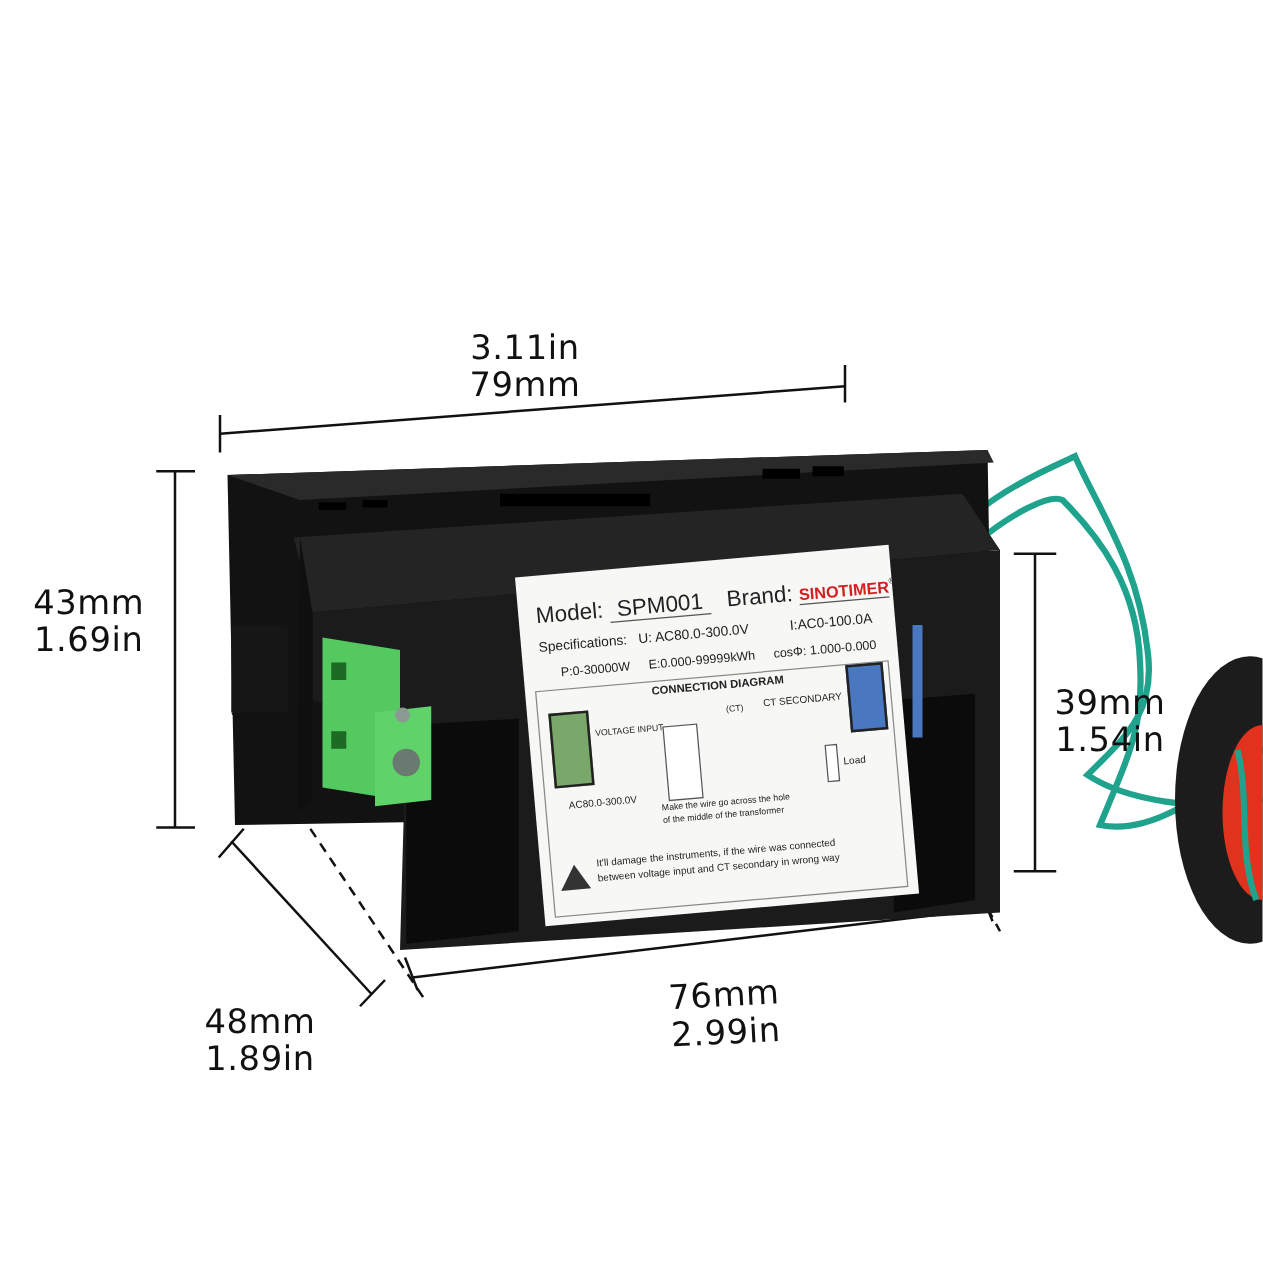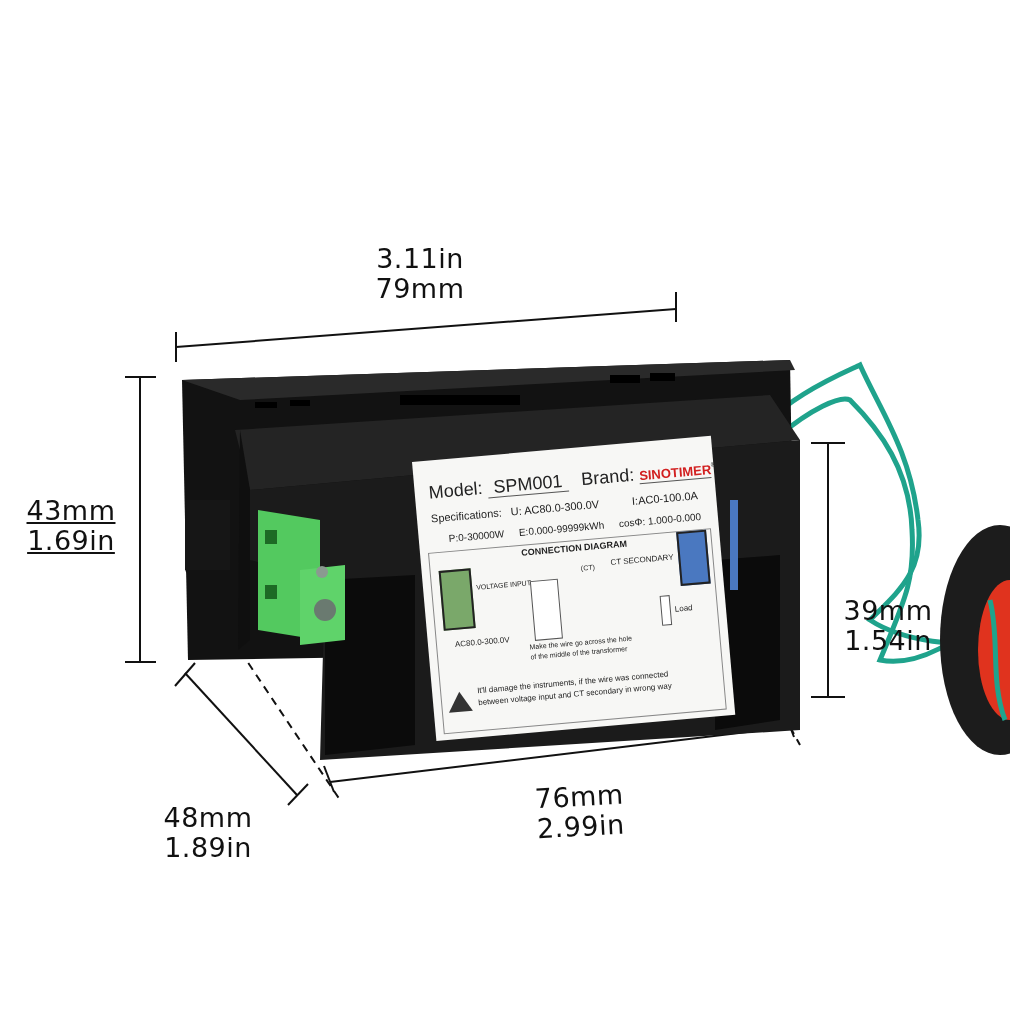--- a/index.html
+++ b/index.html
@@ -87,29 +87,29 @@
     <path d="M300 570 L345 565 L345 640 L300 645 Z" fill="#5fd36a"></path>
     <rect x="265" y="530" width="12" height="14" fill="#1d6a25"></rect>
     <rect x="265" y="585" width="12" height="14" fill="#1d6a25"></rect>
     <circle cx="325" cy="610" r="11" fill="#6a7a70"></circle>
     <circle cx="322" cy="572" r="6" fill="#8a9a90"></circle>
   </g>
 
   <rect x="730" y="500" width="8" height="90" fill="#4a78c0"></rect>
 </svg>
 
-<div class="dim" style="left:360px;top:244px;width:120px;">
+<div class="dim" style="left:360px;top:264px;width:120px;">
   <div>3.11in</div>
   <div>79mm</div>
 </div>
-<div class="dim" style="left:10px;top:496px;width:122px;text-decoration:underline;">
+<div class="dim" style="left:10px;top:468px;width:122px;">
   <div>43mm</div>
   <div>1.69in</div>
 </div>
-<div class="dim" style="left:832px;top:548px;width:112px;margin-top:48px;">
+<div class="dim" style="left:832px;top:548px;width:112px;">
   <div>39mm</div>
   <div>1.54in</div>
 </div>
 <div class="dim" style="left:148px;top:755px;width:120px;margin-top:48px;">
   <div>48mm</div>
   <div>1.89in</div>
 </div>
 <div class="dim" style="left:520px;top:782px;width:120px;transform:rotate(-3deg);">
   <div>76mm</div>
   <div>2.99in</div>

